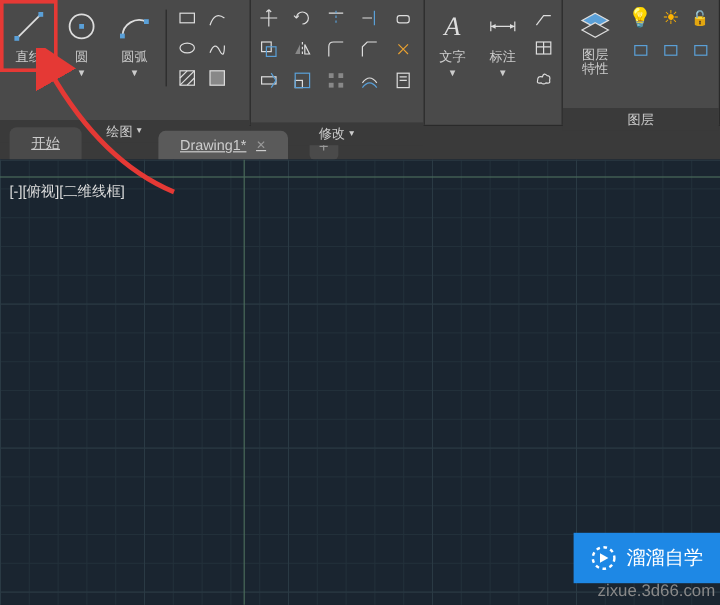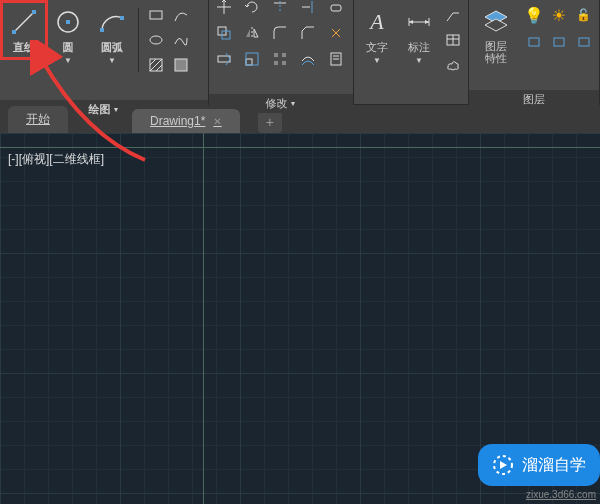--- a/index.html
+++ b/index.html
@@ -182,44 +182,42 @@
       position: absolute;
       bottom: 18px;
       right: 0;
       background: #1e88e5;
       color: #fff;
       padding: 10px 14px;
       display: flex;
       align-items: center;
       gap: 8px;
       font-size: 16px;
-      border-radius: 14px;
     }
     .watermark .url {
       position: absolute;
       bottom: -14px;
       right: 4px;
-      font-size: 10px;
+      font-size: 14px;
       color: #888;
-      text-decoration: underline;
     }
     .dropdown-caret { font-size: 7px; color: #ccc; }
     .vsep {
       width: 1px;
       background: #2a2a2a;
       margin: 4px 2px;
       align-self: stretch;
     }
   </style>
 </head>
 <body>
 
 <div class="ribbon">
 
-  <div class="panel" style="width:230px;font-weight:bold;">
+  <div class="panel" style="width:230px;">
     <div class="panel-body">
       <div class="big-btn">
         <div class="icon">
           <svg width="28" height="28">
               <line x1="4" y1="24" x2="24" y2="4" stroke="#ddd" stroke-width="1.5"></line>
               <rect x="2" y="22" width="4" height="4" fill="#5aa0d8"></rect>
               <rect x="22" y="2" width="4" height="4" fill="#5aa0d8"></rect>
             </svg>
         </div>
         <div class="lbl">直线</div>
@@ -281,21 +279,21 @@
             </svg>
           </div>
       </div>
     </div>
     <div class="panel-title">
         <span>绘图</span> 
         <span class="dropdown-caret">▼</span>
       </div>
   </div>
 
-  <div class="panel" style="width:150px;justify-content:center;">
+  <div class="panel" style="width:150px;">
     <div class="panel-body">
       <div class="small-grid" style="grid-template-columns:repeat(5,24px);gap:4px;">
         <div class="small-btn">
             <svg width="16" height="16">
               <path d="M8 1 L8 15 M1 8 L15 8 M8 1 L6 3 M8 1 L10 3" stroke="#ddd" fill="none"></path>
             </svg>
           </div>
         <div class="small-btn">
             <svg width="16" height="16">
               <path d="M3 8 A5 5 0 1 1 8 13" stroke="#ddd" fill="none"></path>

